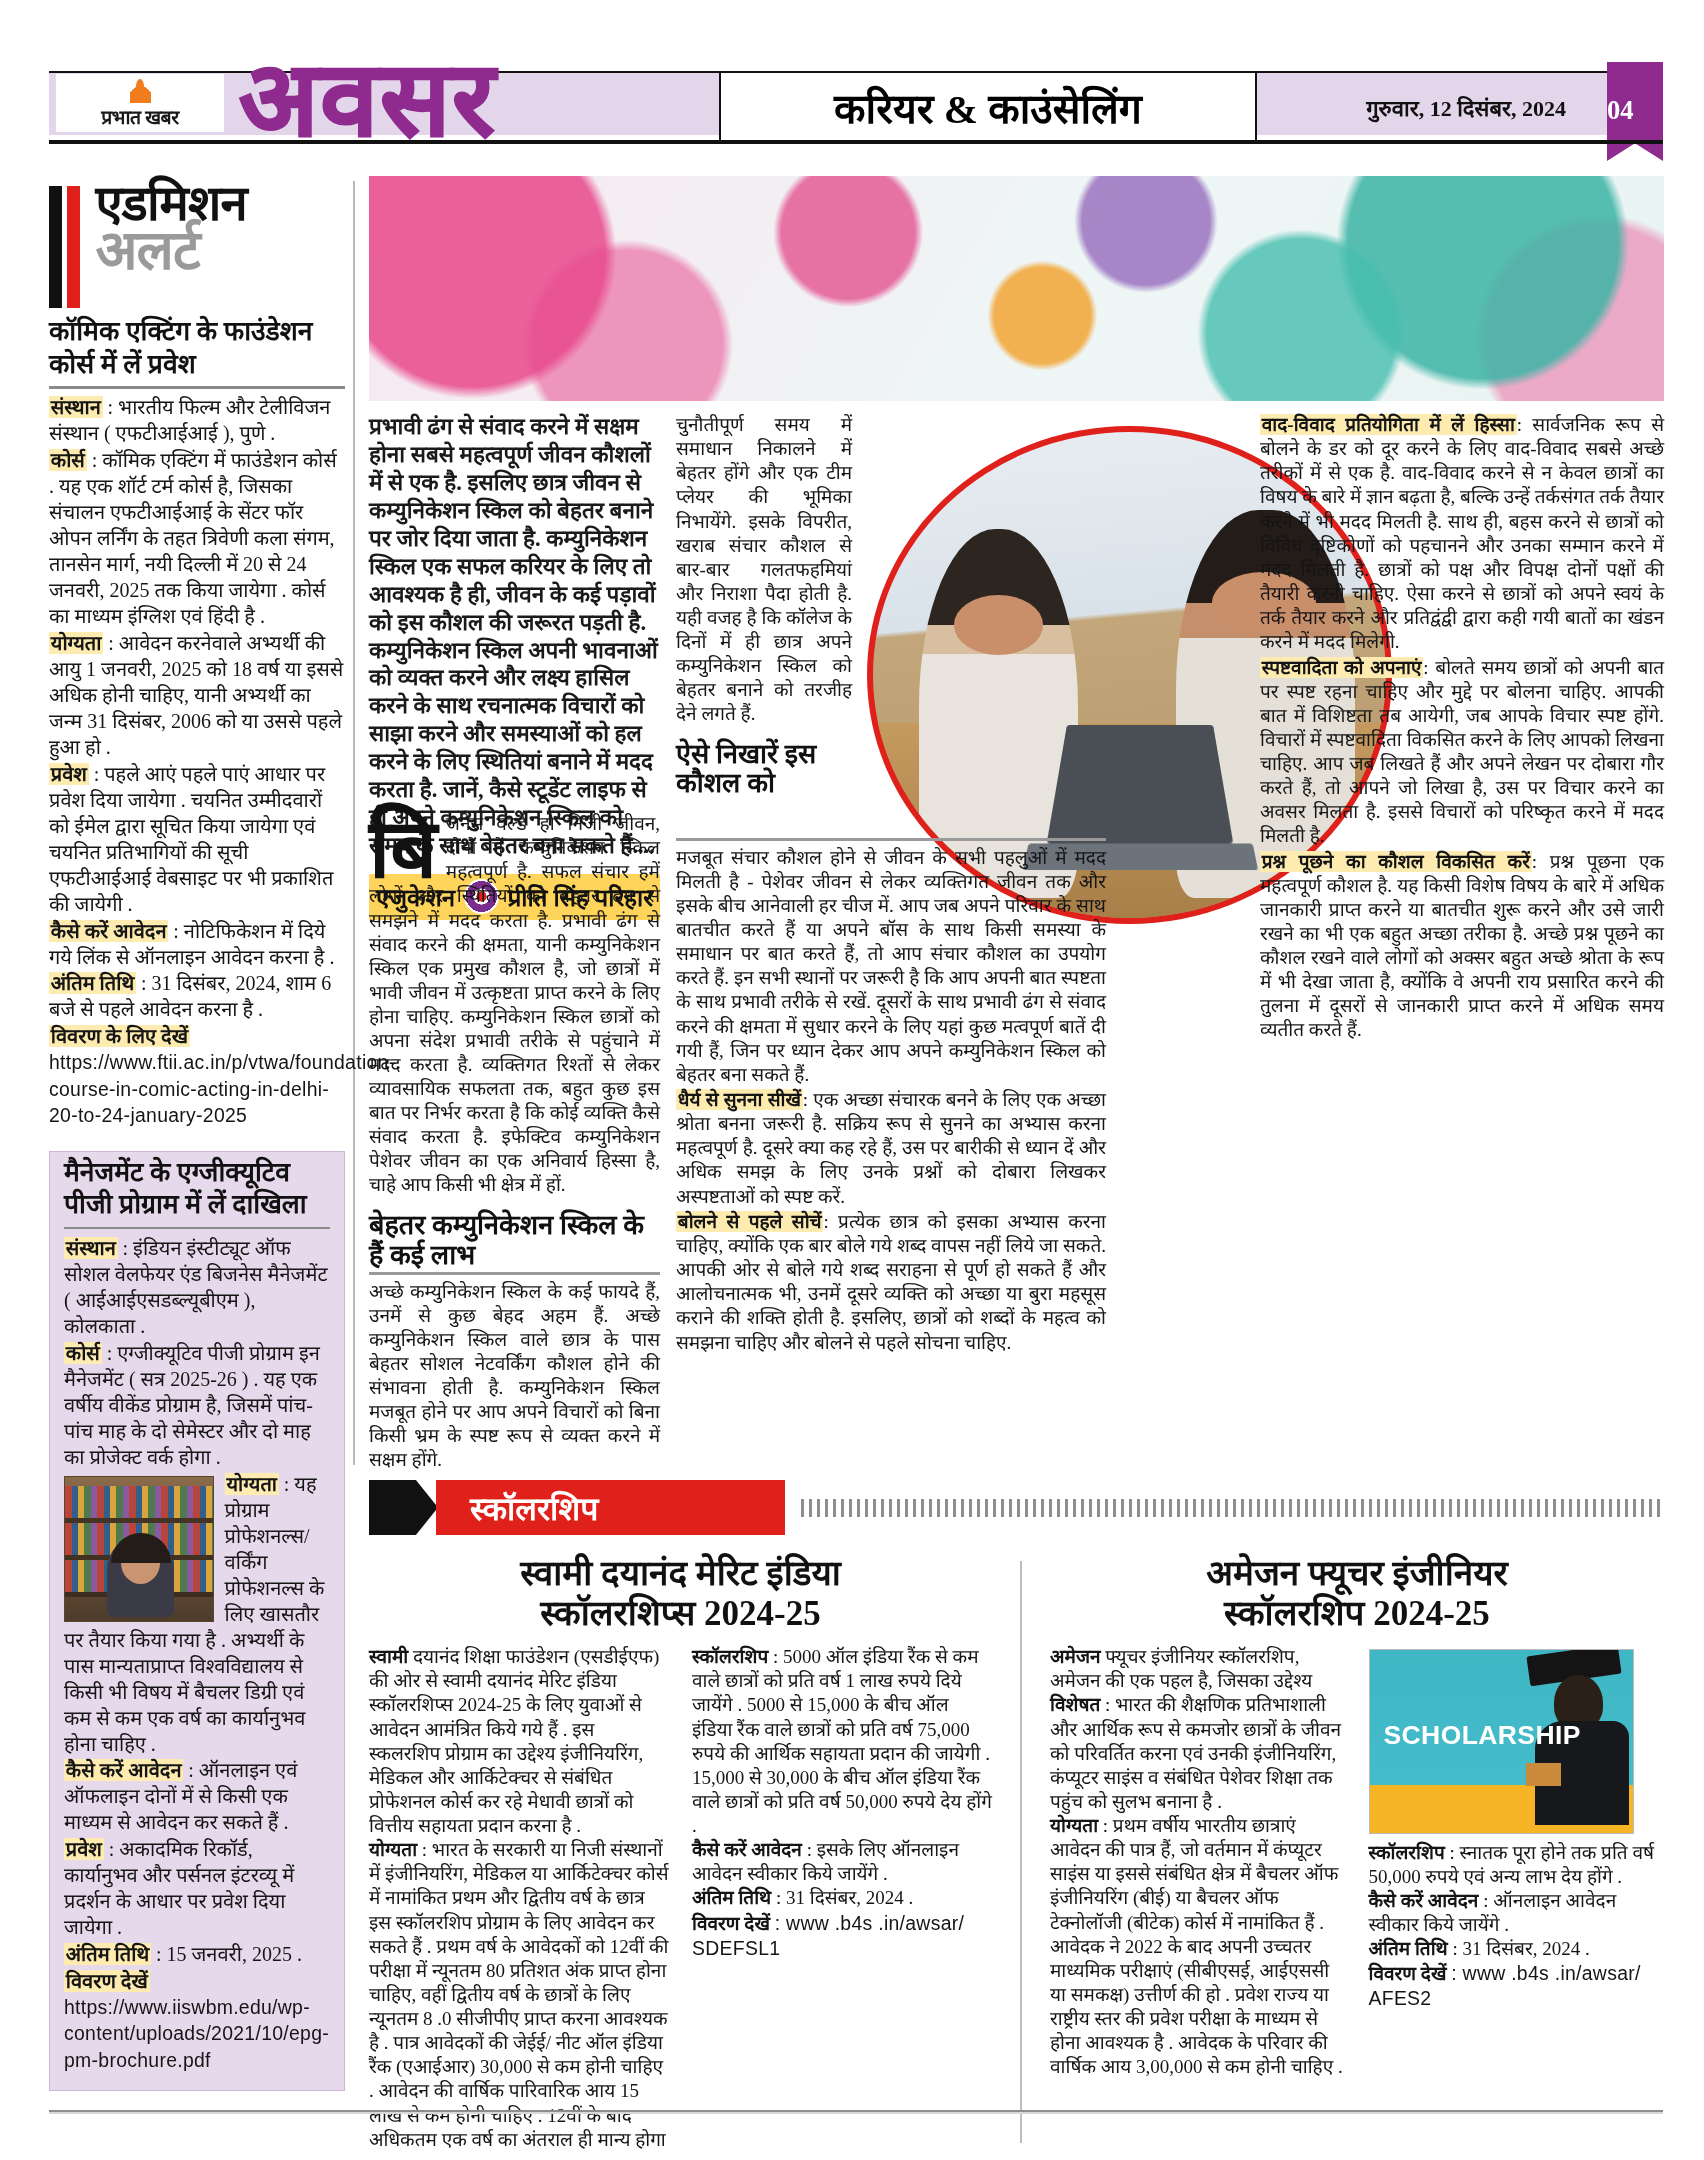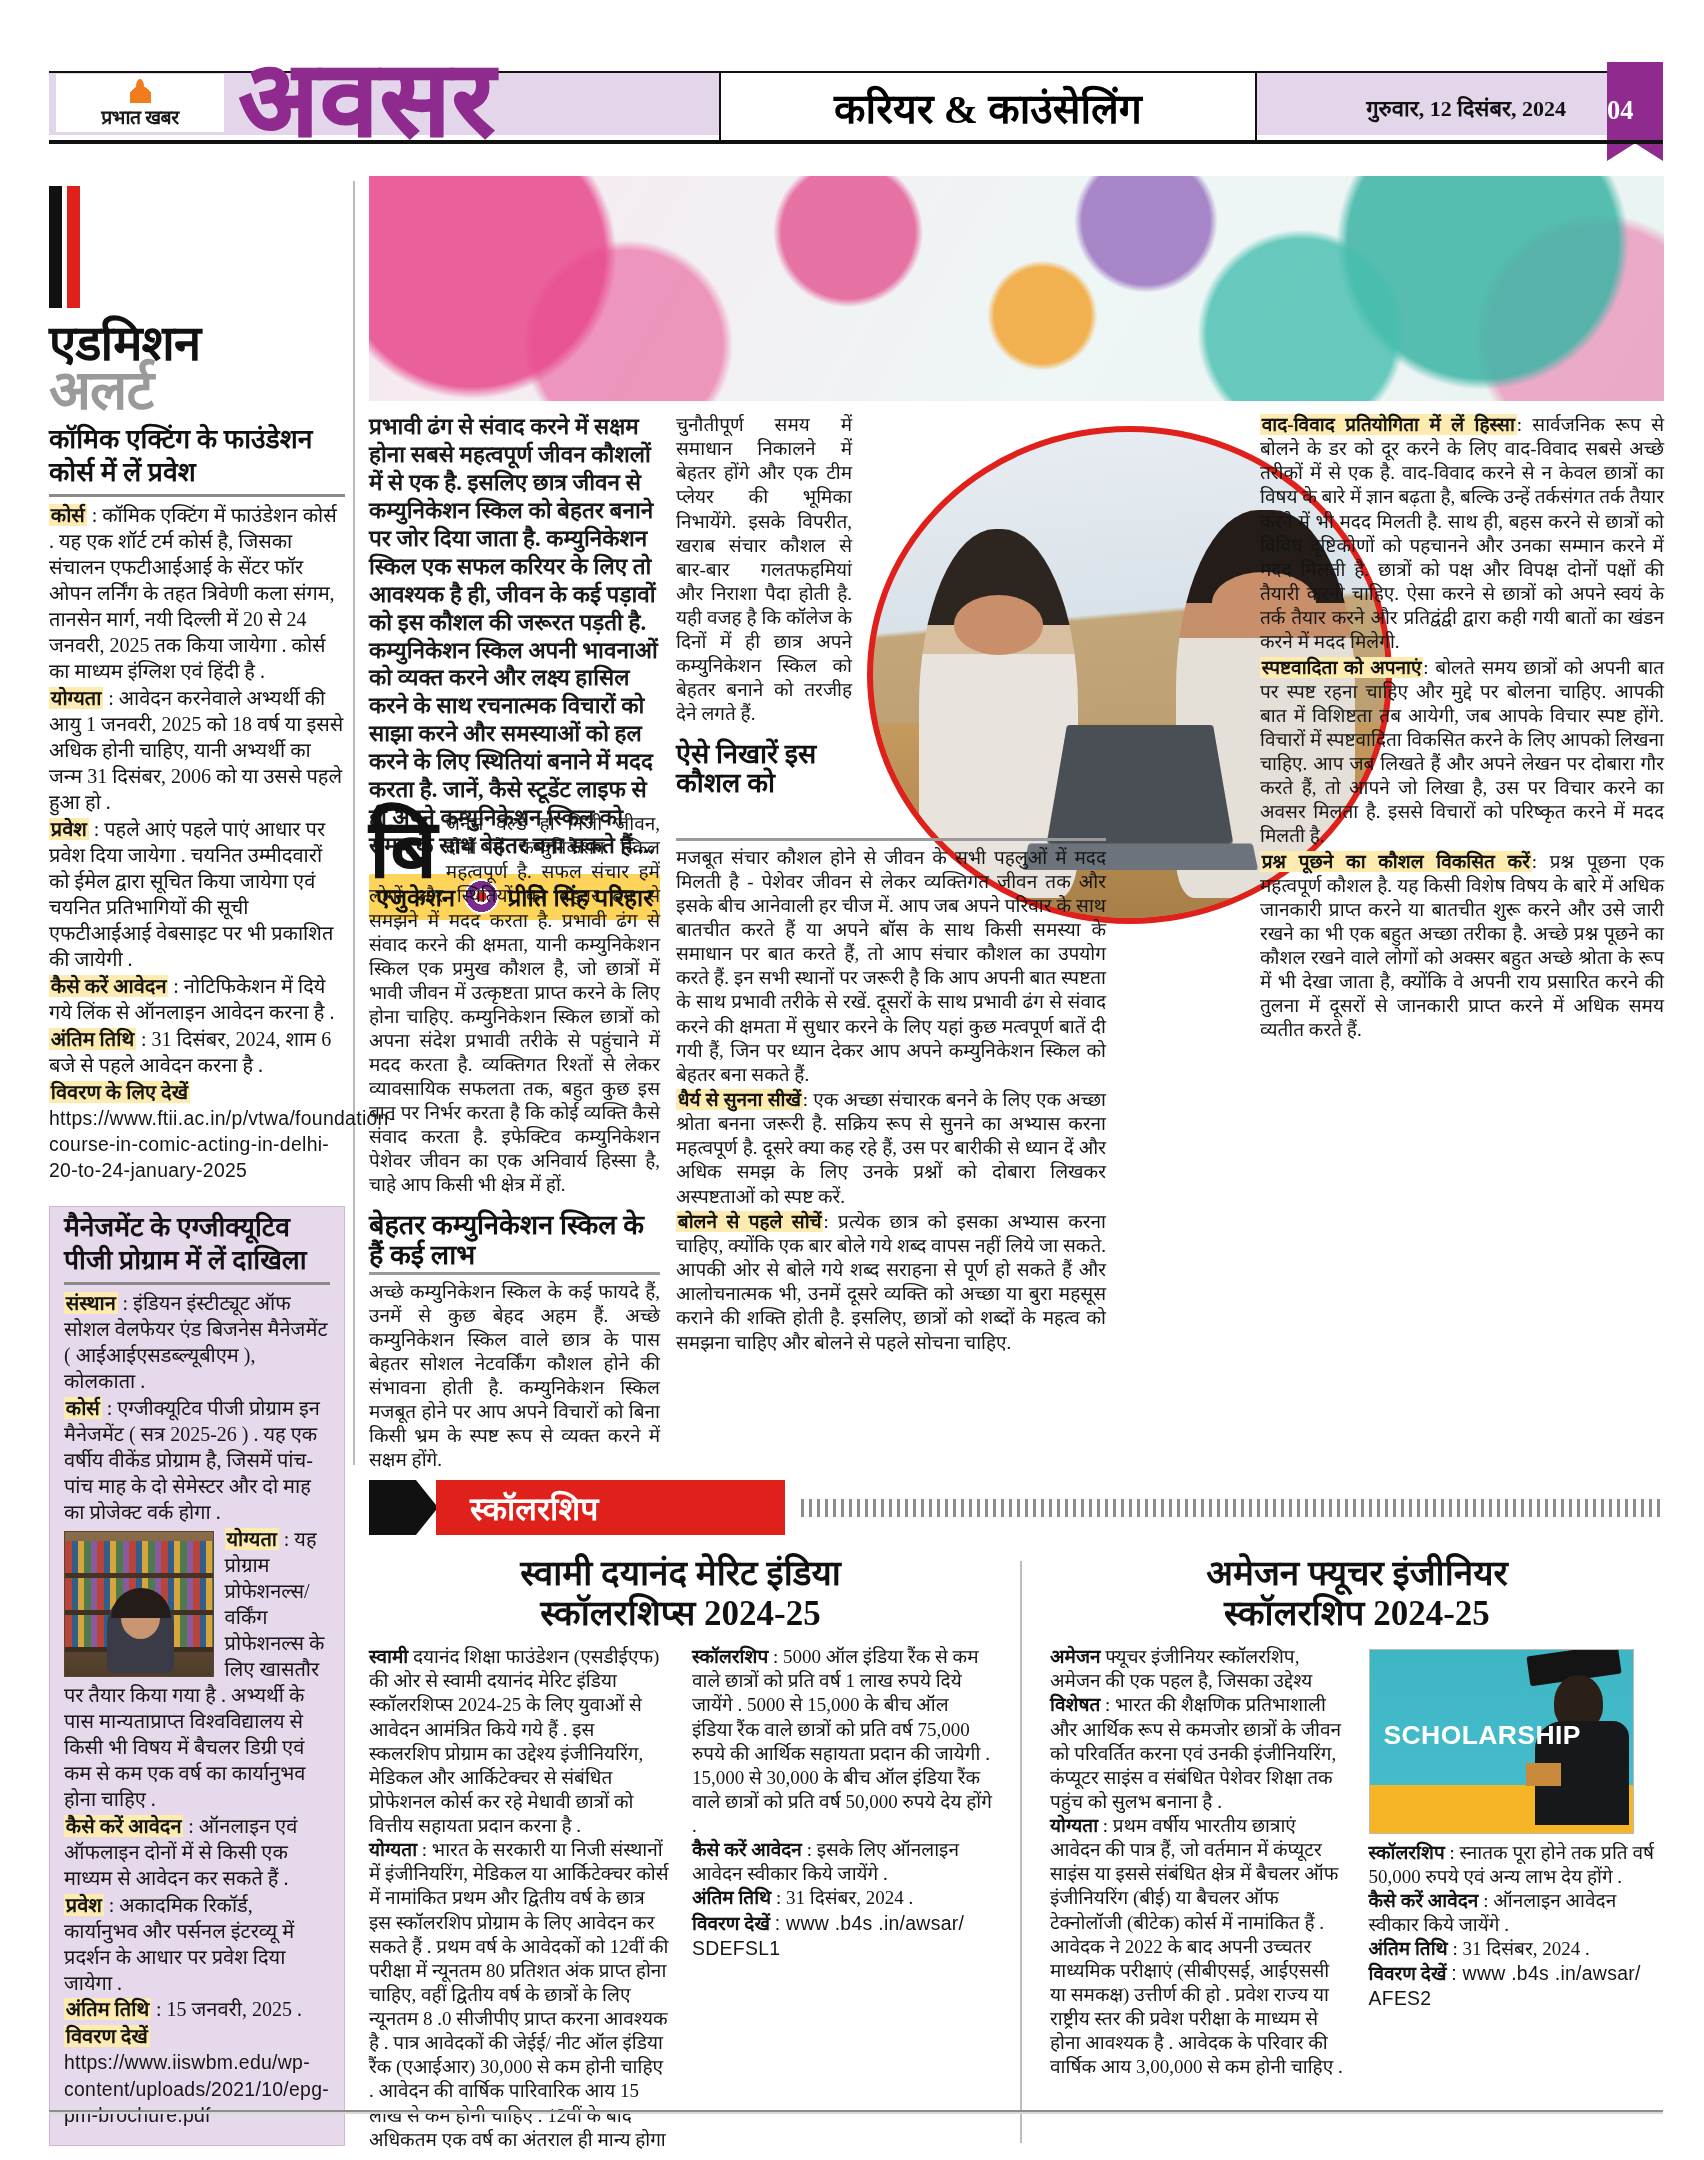--- a/index.html
+++ b/index.html
@@ -37,21 +37,21 @@
   .mh-pagetag { position:absolute; right:0px; top:7px; width:56px; height:99px; background:#8f2a8f;
                 clip-path: polygon(0 0, 100% 0, 100% 100%, 50% 82%, 0 100%);
                 color:#fff; font-size:26.5px; font-weight:bold; text-align:left; padding-top:33px; }
 
   
   .col-left { position:absolute; left:49px; top:181px; width:296px; }
   .vrule-1 { position:absolute; left:353px; top:181px; width:1.8px; height:1284px; background:#b9b9b9; }
   .main-area { position:absolute; left:369px; top:176px; width:1295px; }
 
   
-  .alert-head { display:flex; align-items:flex-start; gap:12.4px; margin-bottom:3.5px;flex-direction:column; }
+  .alert-head { display:flex; align-items:flex-start; gap:12.4px; margin-bottom:3.5px; }
   .alert-bars { width:34px; height:122px; position:relative; flex:none; margin-top:5.3px; }
   .alert-bars i { position:absolute; top:0; width:13.2px; height:122px; display:block; }
   .alert-bars i.b1 { left:0; background:#111; }
   .alert-bars i.b2 { left:17.6px; background:#e0201b; }
   .alert-words { line-height:0.92; }
   .alert-words .w1 { font-size:49px; font-weight:bold; color:#111; letter-spacing:-0.9px; }
   .alert-words .w2 { font-size:55px; font-weight:bold; color:#9a9a9a; letter-spacing:-0.9px; }
 
   .sb-title { font-size:26.5px; font-weight:bold; line-height:1.22; color:#111; margin-top:7px; }
   .sb-rule { height:2.6px; background:#8a8a8a; margin:6.2px 0 5.3px; }
@@ -207,20 +207,21 @@
       <div class="alert-words">
         <div class="w1" data-bind="sidebar.alert_word_1">एडमिशन</div>
         <div class="w2" data-bind="sidebar.alert_word_2">अलर्ट</div>
       </div>
     </div>
 
     <div>
       <div class="sb-title" data-bind="sidebar.box1.title">कॉमिक एक्टिंग के फाउंडेशन कोर्स में लें प्रवेश</div>
       <div class="sb-rule"></div>
       <div class="sb-body">
+        <p><span class="hl" data-bind="sidebar.box1.rows.0.label">संस्थान</span> <span data-bind="sidebar.box1.rows.0.text">: भारतीय फिल्म और टेलीविजन संस्थान ( एफटीआईआई ), पुणे .</span></p>
         <p><span class="hl" data-bind="sidebar.box1.rows.1.label">कोर्स</span> <span data-bind="sidebar.box1.rows.1.text">: कॉमिक एक्टिंग में फाउंडेशन कोर्स . यह एक शॉर्ट टर्म कोर्स है, जिसका संचालन एफटीआईआई के सेंटर फॉर ओपन लर्निंग के तहत त्रिवेणी कला संगम, तानसेन मार्ग, नयी दिल्ली में 20 से 24 जनवरी, 2025 तक किया जायेगा . कोर्स का माध्यम इंग्लिश एवं हिंदी है .</span></p>
         <p><span class="hl" data-bind="sidebar.box1.rows.2.label">योग्यता</span> <span data-bind="sidebar.box1.rows.2.text">: आवेदन करनेवाले अभ्यर्थी की आयु 1 जनवरी, 2025 को 18 वर्ष या इससे अधिक होनी चाहिए, यानी अभ्यर्थी का जन्म 31 दिसंबर, 2006 को या उससे पहले हुआ हो .</span></p>
         <p><span class="hl" data-bind="sidebar.box1.rows.3.label">प्रवेश</span> <span data-bind="sidebar.box1.rows.3.text">: पहले आएं पहले पाएं आधार पर प्रवेश दिया जायेगा . चयनित उम्मीदवारों को ईमेल द्वारा सूचित किया जायेगा एवं चयनित प्रतिभागियों की सूची एफटीआईआई वेबसाइट पर भी प्रकाशित की जायेगी .</span></p>
         <p><span class="hl" data-bind="sidebar.box1.rows.4.label">कैसे करें आवेदन</span> <span data-bind="sidebar.box1.rows.4.text">: नोटिफिकेशन में दिये गये लिंक से ऑनलाइन आवेदन करना है .</span></p>
         <p><span class="hl" data-bind="sidebar.box1.rows.5.label">अंतिम तिथि</span> <span data-bind="sidebar.box1.rows.5.text">: 31 दिसंबर, 2024, शाम 6 बजे से पहले आवेदन करना है .</span></p>
         <p><span class="hl" data-bind="sidebar.box1.rows.6.label">विवरण के लिए देखें</span> <span class="mono-url" data-bind="sidebar.box1.url">https://www.ftii.ac.in/p/vtwa/foundation-course-in-comic-acting-in-delhi-20-to-24-january-2025</span></p>
       </div>
     </div>
 
     <div class="sb-box2">

